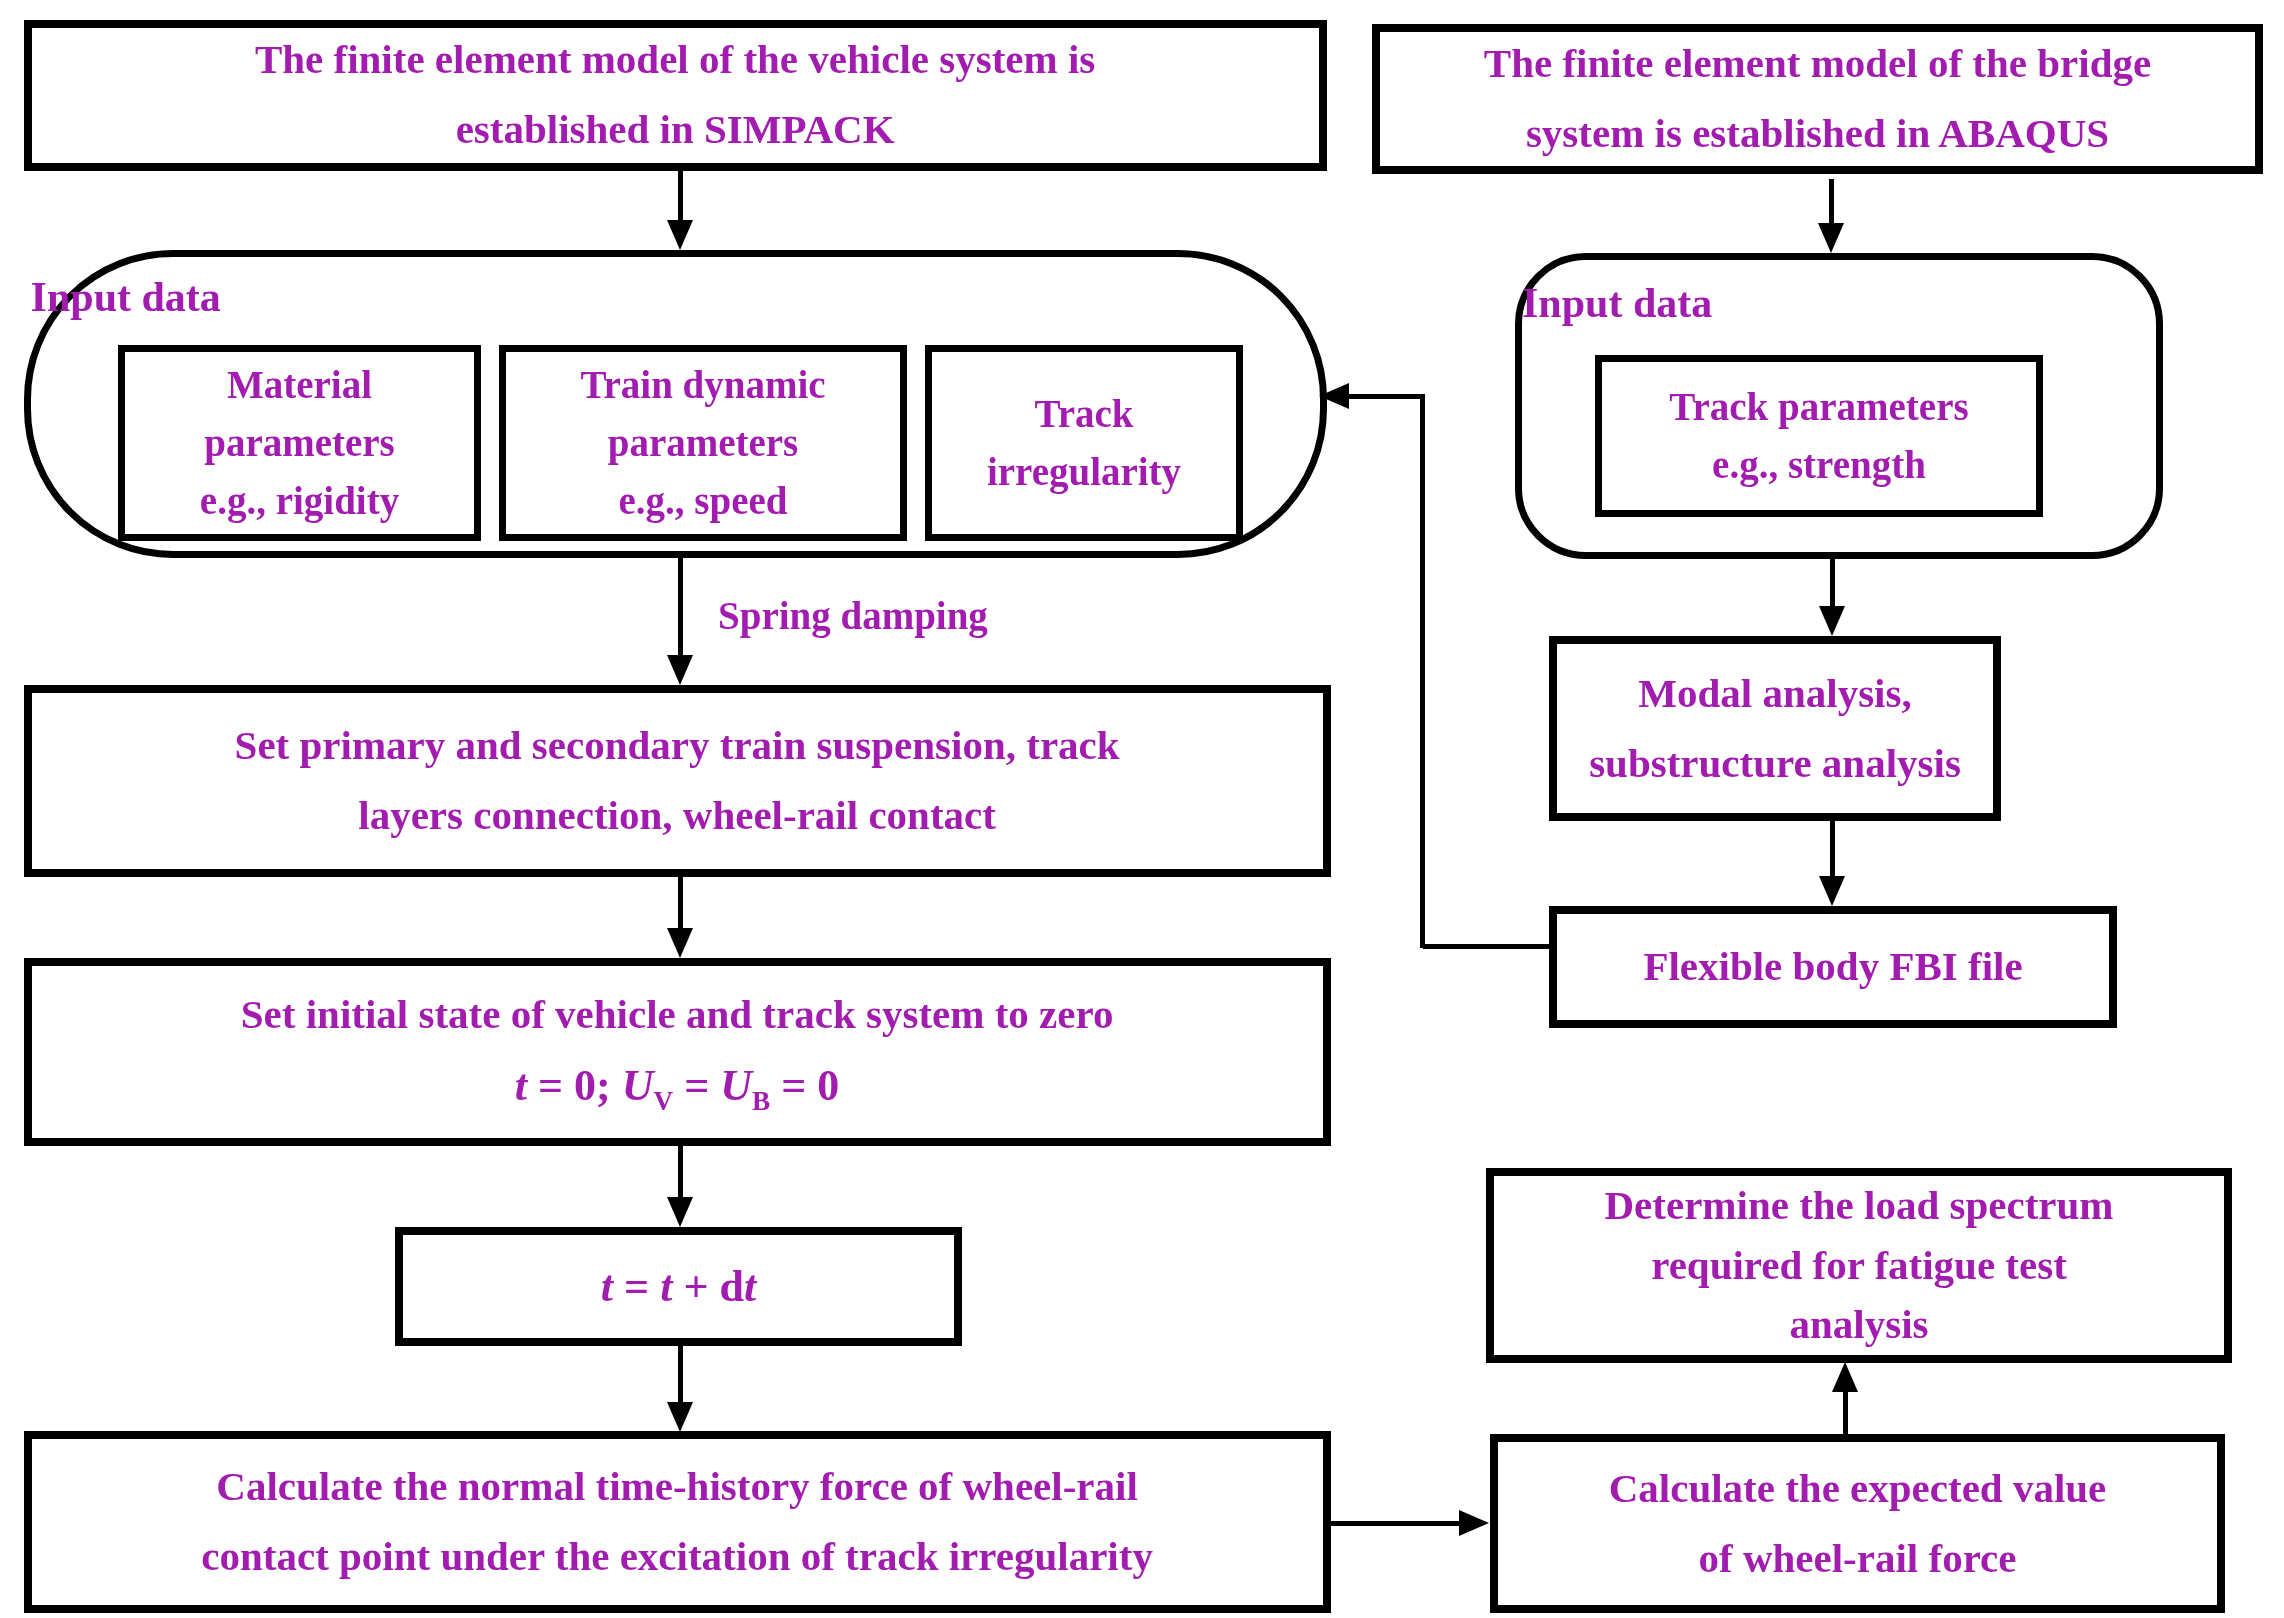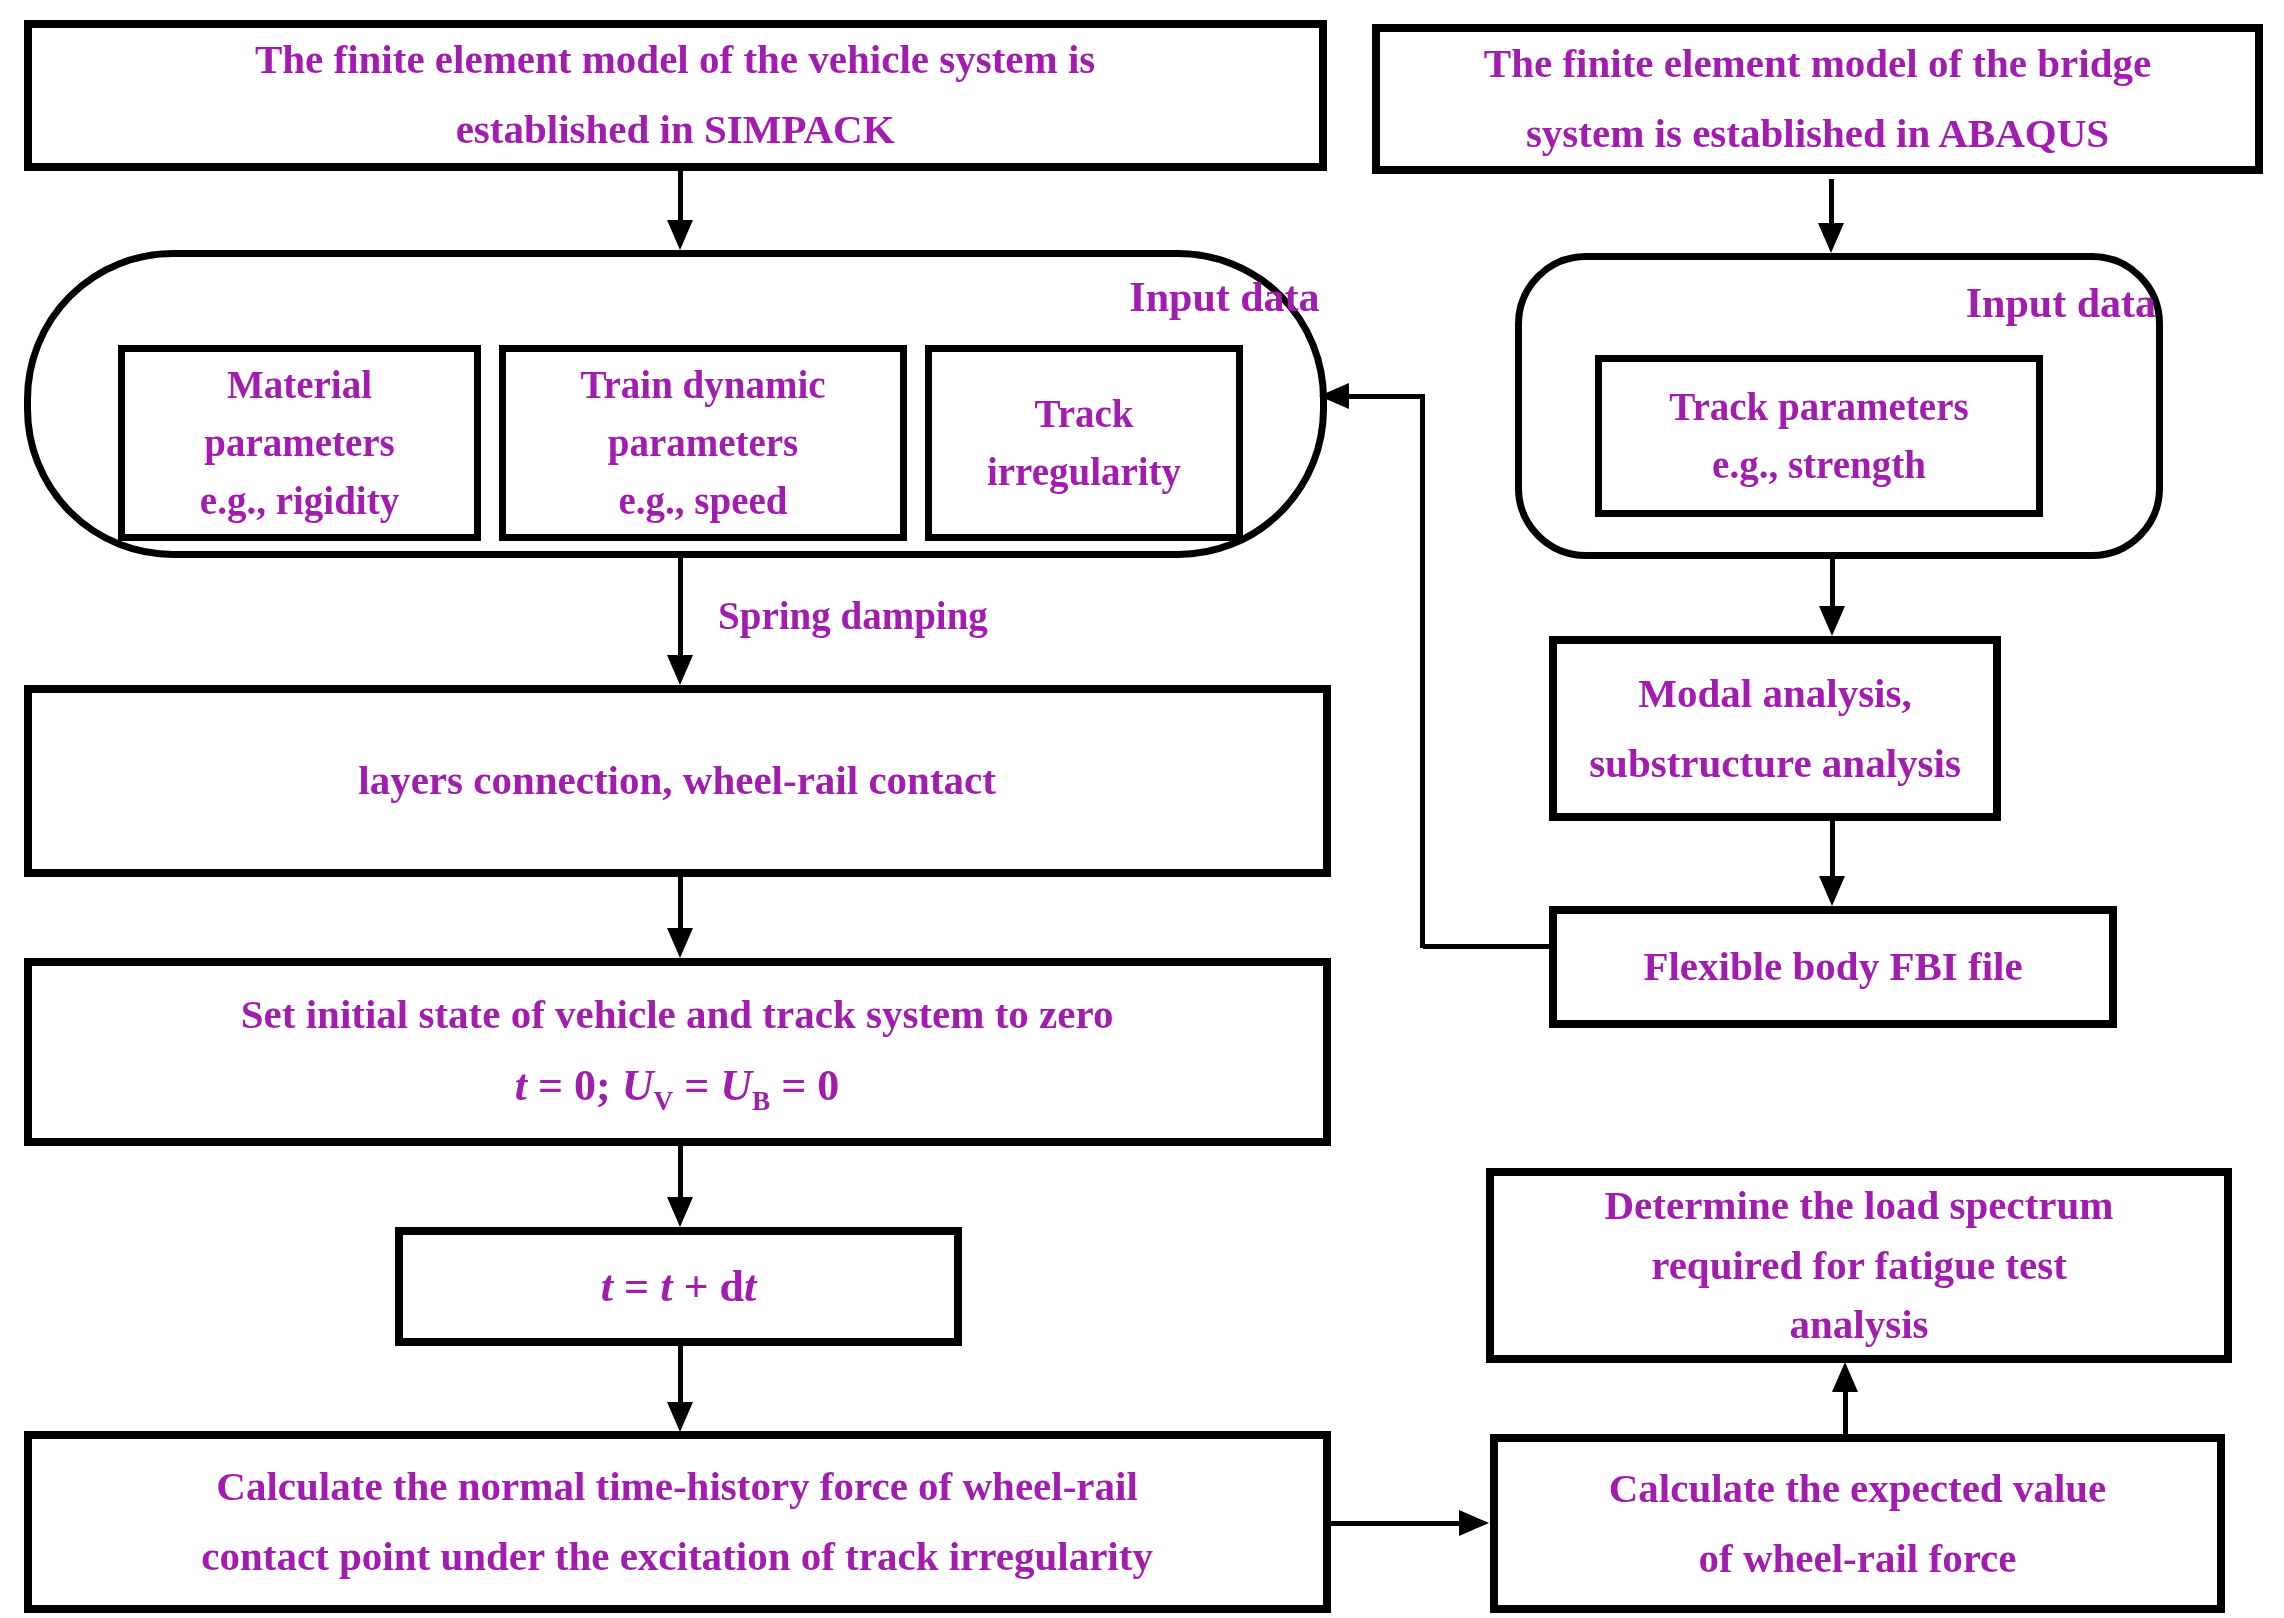--- a/index.html
+++ b/index.html
@@ -16,21 +16,21 @@
   }
   .container {
     position:absolute; box-sizing:border-box; background:#ffffff;
     border:7px solid #000;
   }
   .inner { border-width:7px; }
   .line { display:block; white-space:nowrap; }
   .t52 { font-size:41px; line-height:1.70; }
   .t52c { font-size:41px; line-height:1.45; }
   .t50 { font-size:39px; line-height:1.48; }
-  .title { position:absolute; left:0; right:0; text-align:right; font-size:42px; line-height:1.1; }
+  .title { position:absolute; left:0; right:0; text-align:left; font-size:42px; line-height:1.1; }
   .formula { font-size:44px; }
   .it { font-style:italic; }
   .formula sub { font-size:0.62em; font-style:normal; line-height:0; }
   .label { position:absolute; font-size:39px; white-space:nowrap; }
   .vl { position:absolute; width:4.7px; background:#000; }
   .hl { position:absolute; height:4.7px; background:#000; }
   .ah { position:absolute; width:0; height:0; }
   .ah-down  { border-left:13.3px solid transparent; border-right:13.3px solid transparent; border-top:30px solid #000; }
   .ah-up    { border-left:13.3px solid transparent; border-right:13.3px solid transparent; border-bottom:30px solid #000; }
   .ah-left  { border-top:13.3px solid transparent; border-bottom:13.3px solid transparent; border-right:30px solid #000; }
@@ -75,20 +75,21 @@
   <div class="container" style="left:1515px; top:253px; width:648px; height:306px; border-radius:71px;">
     <div class="title" style="top:20.4px;">Input data</div>
   </div>
 
   <div class="box inner t50" style="left:1595px; top:355px; width:448px; height:162px;">
     <span class="line">Track parameters</span>
     <span class="line">e.g., strength</span>
   </div>
 
   <div class="box t52" style="left:23.6px; top:685px; width:1307px; height:192px;">
+    <span class="line">Set primary and secondary train suspension, track</span>
     <span class="line">layers connection, wheel-rail contact</span>
   </div>
 
   <div class="box t52" style="left:23.6px; top:958px; width:1307px; height:188px;">
     <span class="line">Set initial state of vehicle and track system to zero</span>
     <span class="line formula"><span class="it">t</span><span> = 0; </span><span class="it">U</span><sub>V</sub><span> = </span><span class="it">U</span><sub>B</sub><span> = 0</span></span>
   </div>
 
   <div class="box" style="left:395px; top:1227px; width:567px; height:119px;">
     <span class="line formula"><span class="it">t</span><span> = </span><span class="it">t</span><span> + </span><span>d</span><span class="it">t</span></span>

